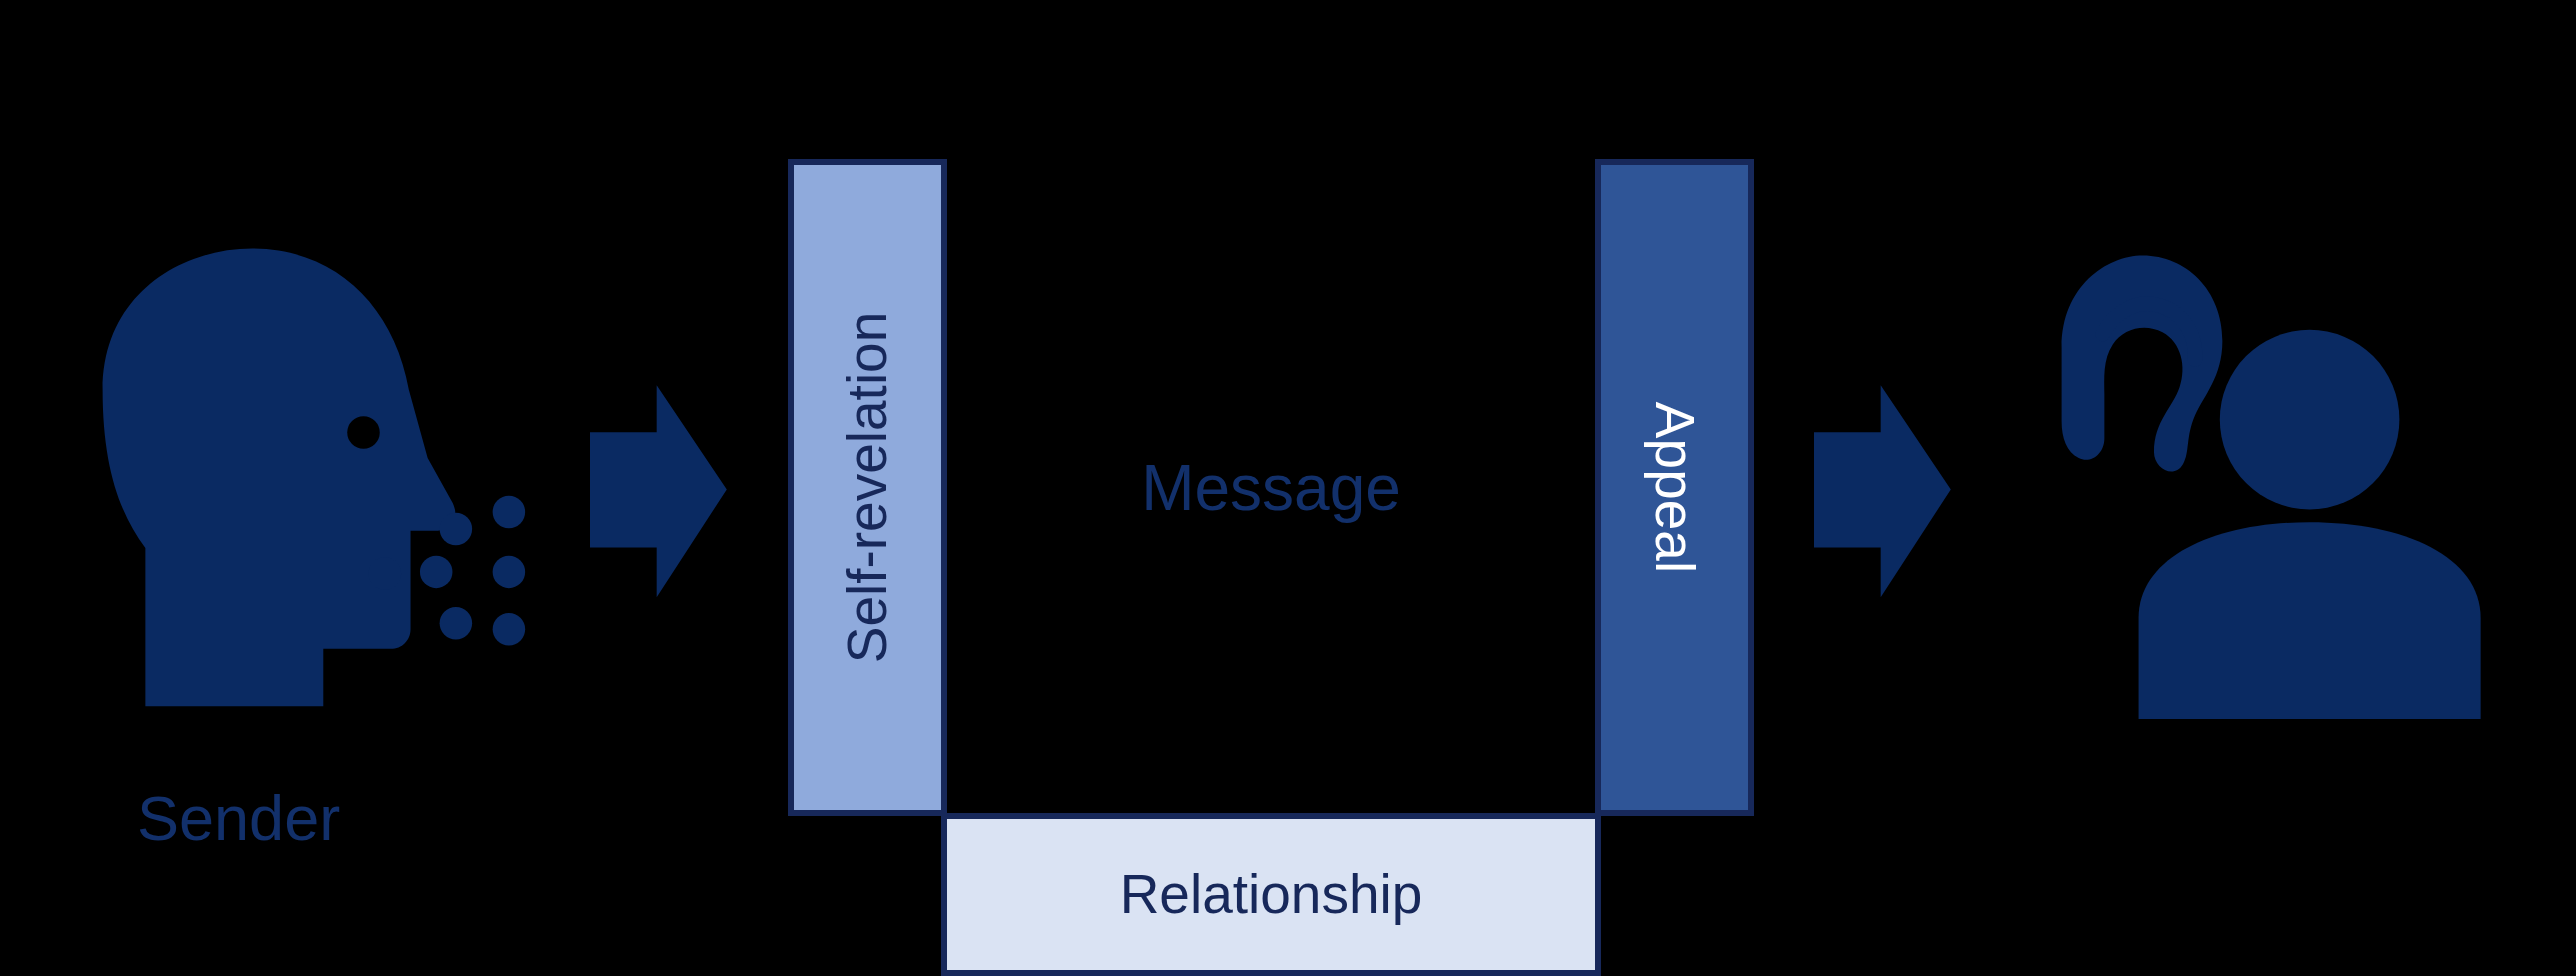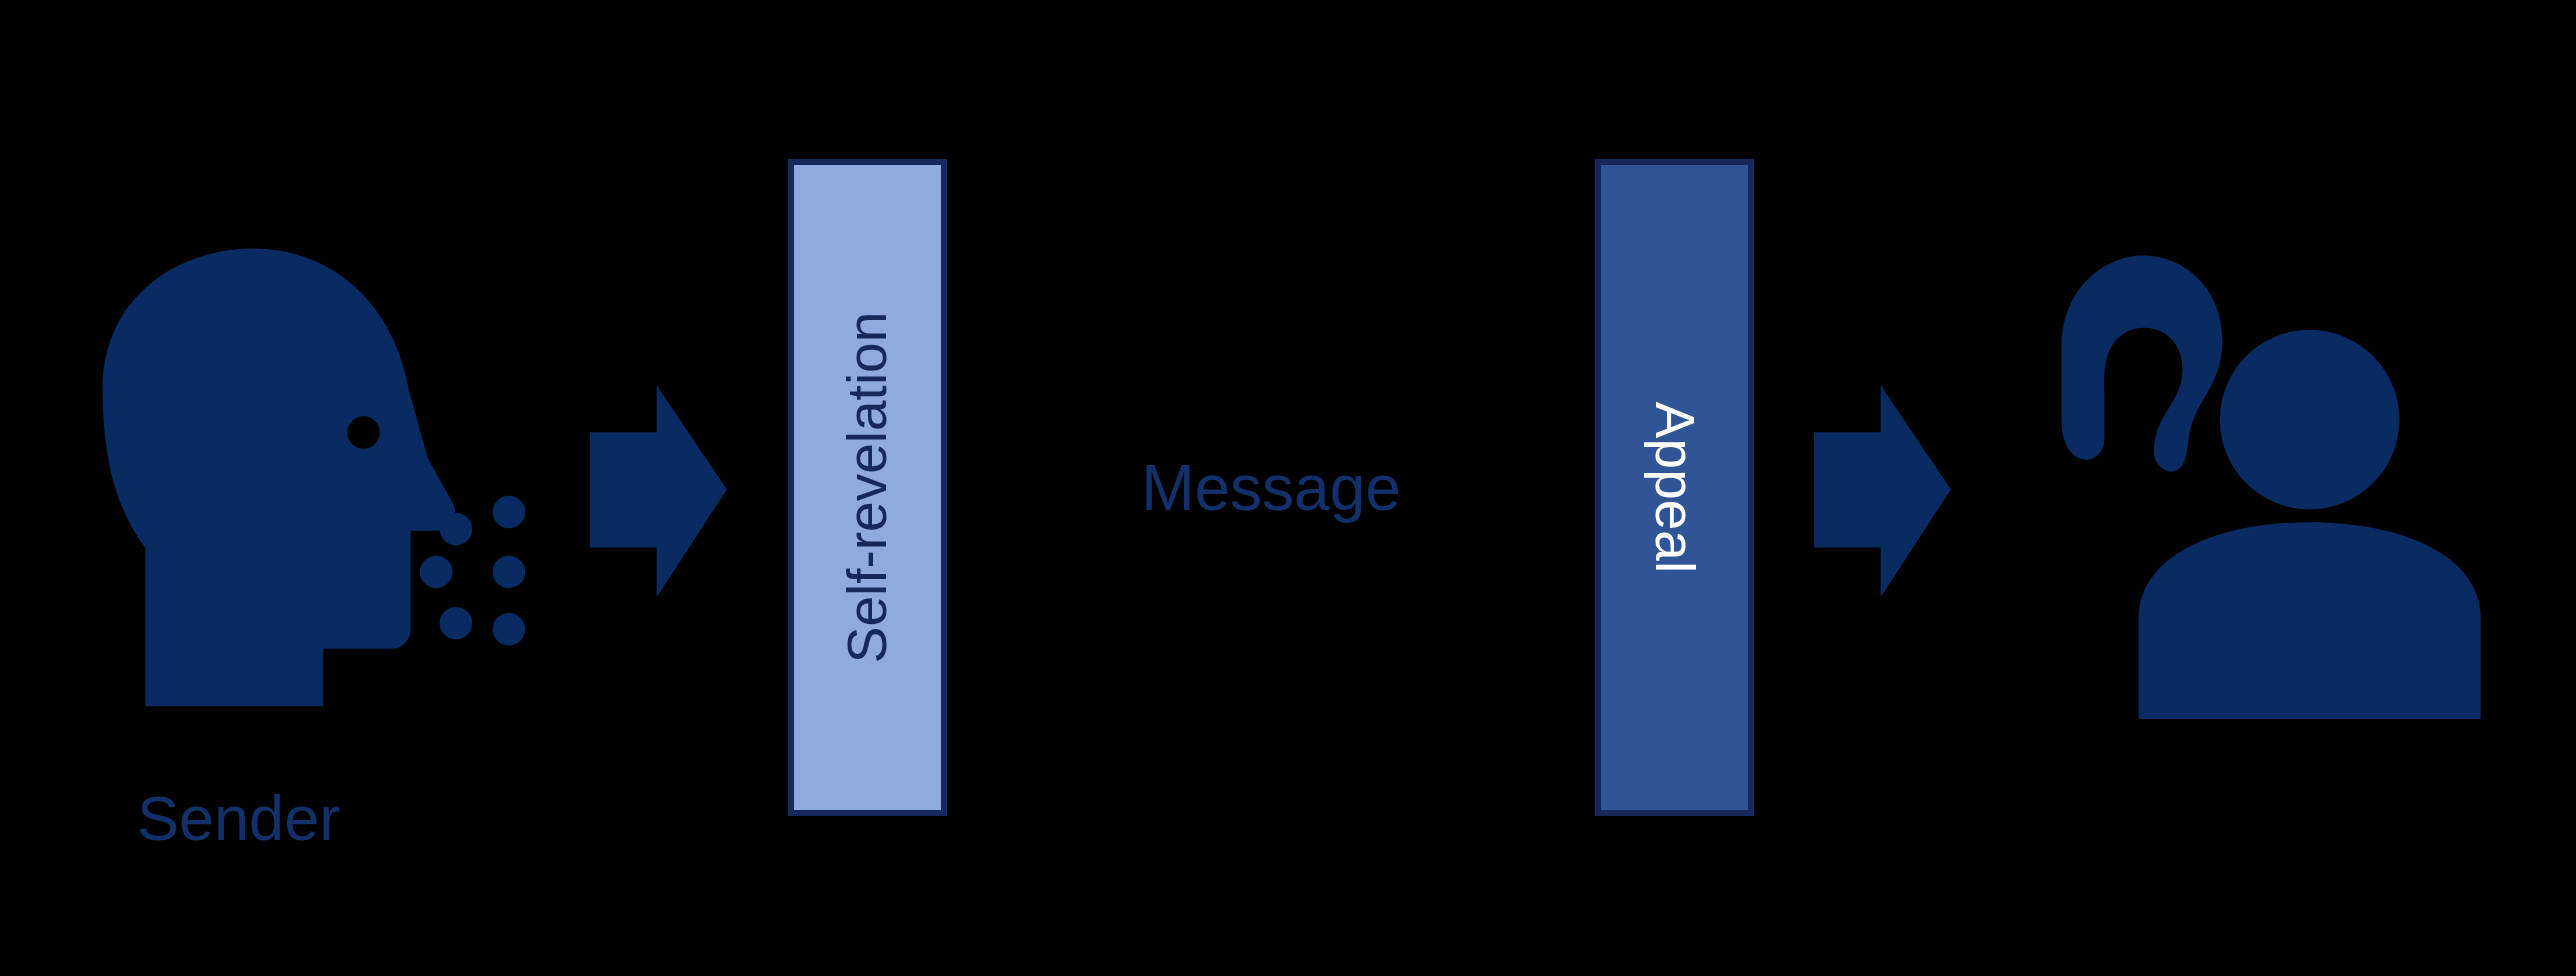--- a/index.html
+++ b/index.html
@@ -159,20 +159,23 @@
 
 
   <div id="self-revelation-box" class="panel">
     <span class="vtext">Self-revelation</span>
   </div>
 
   <div id="appeal-box" class="panel">
     <span class="vtext">Appeal</span>
   </div>
 
+  <div id="relationship-box" class="panel">
+    <span>Relationship</span>
+  </div>
 
   <div id="message-core">
     <span class="label">Message</span>
   </div>
 
   <svg id="arrow-2" class="fig" viewBox="0 0 200 250">
     <path fill="#0A2A62" d="M 0 55 L 78 55 L 78 0 L 160 122 L 78 248 L 78 190 L 0 190 Z"></path>
   </svg>
 
   <svg id="receiver-figure" class="fig" viewBox="0 0 560 580">

